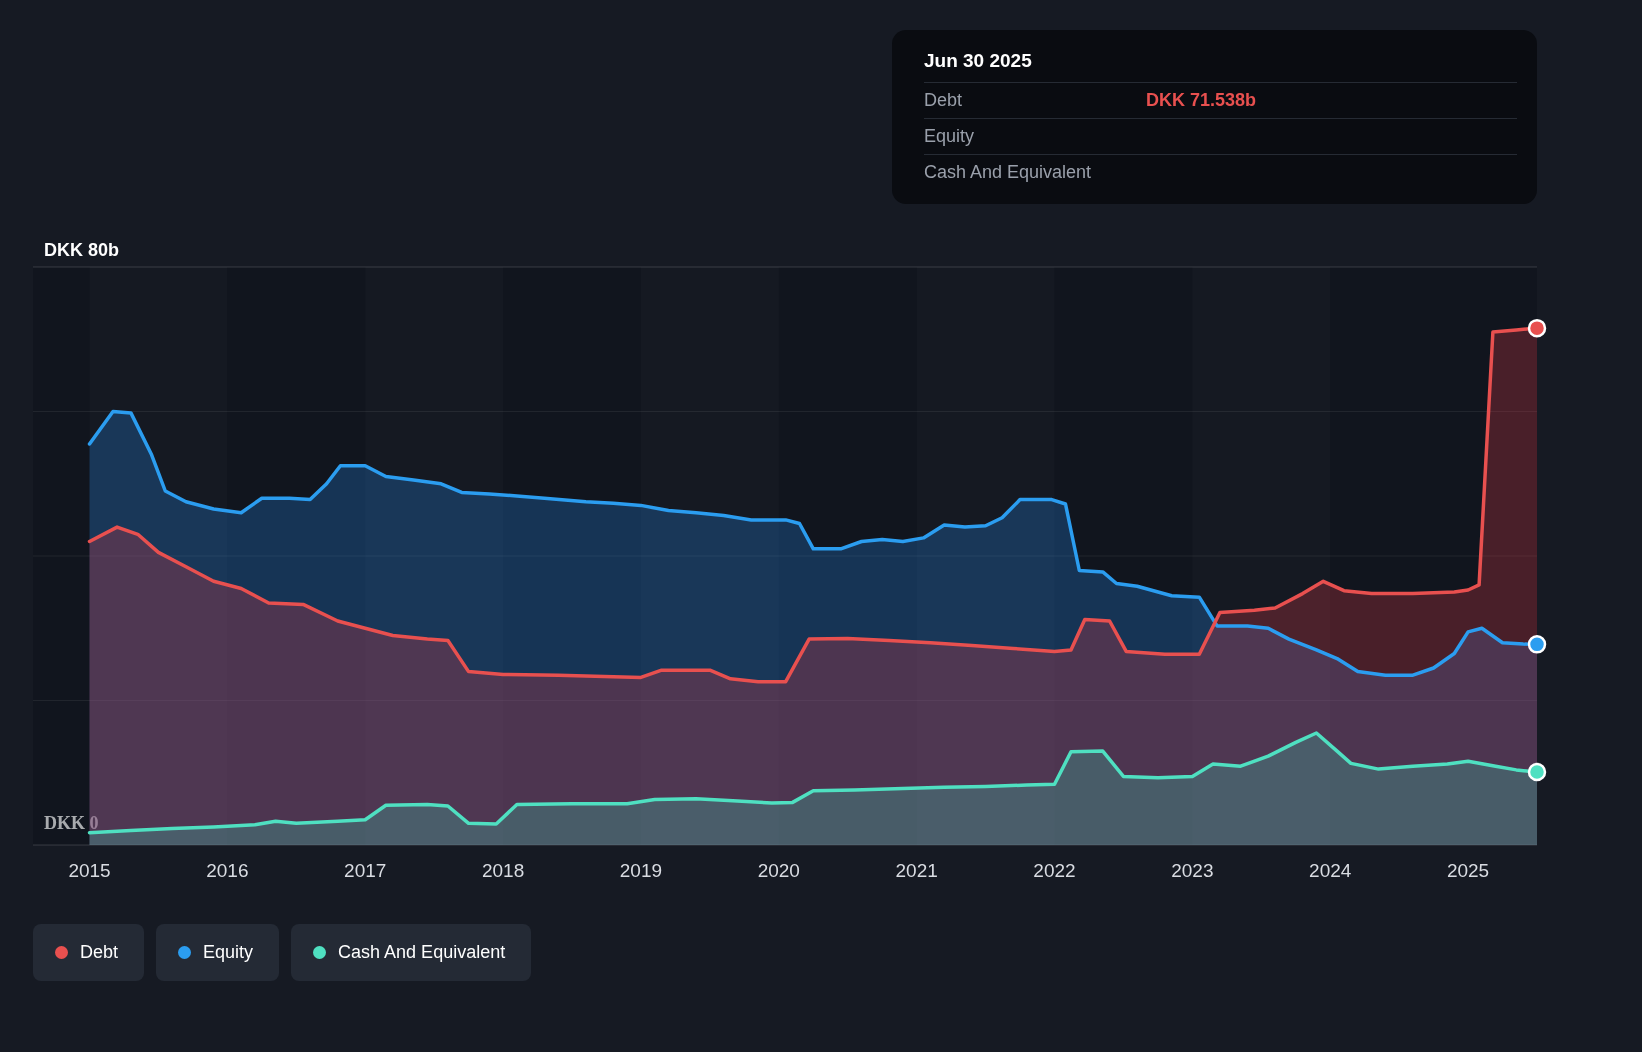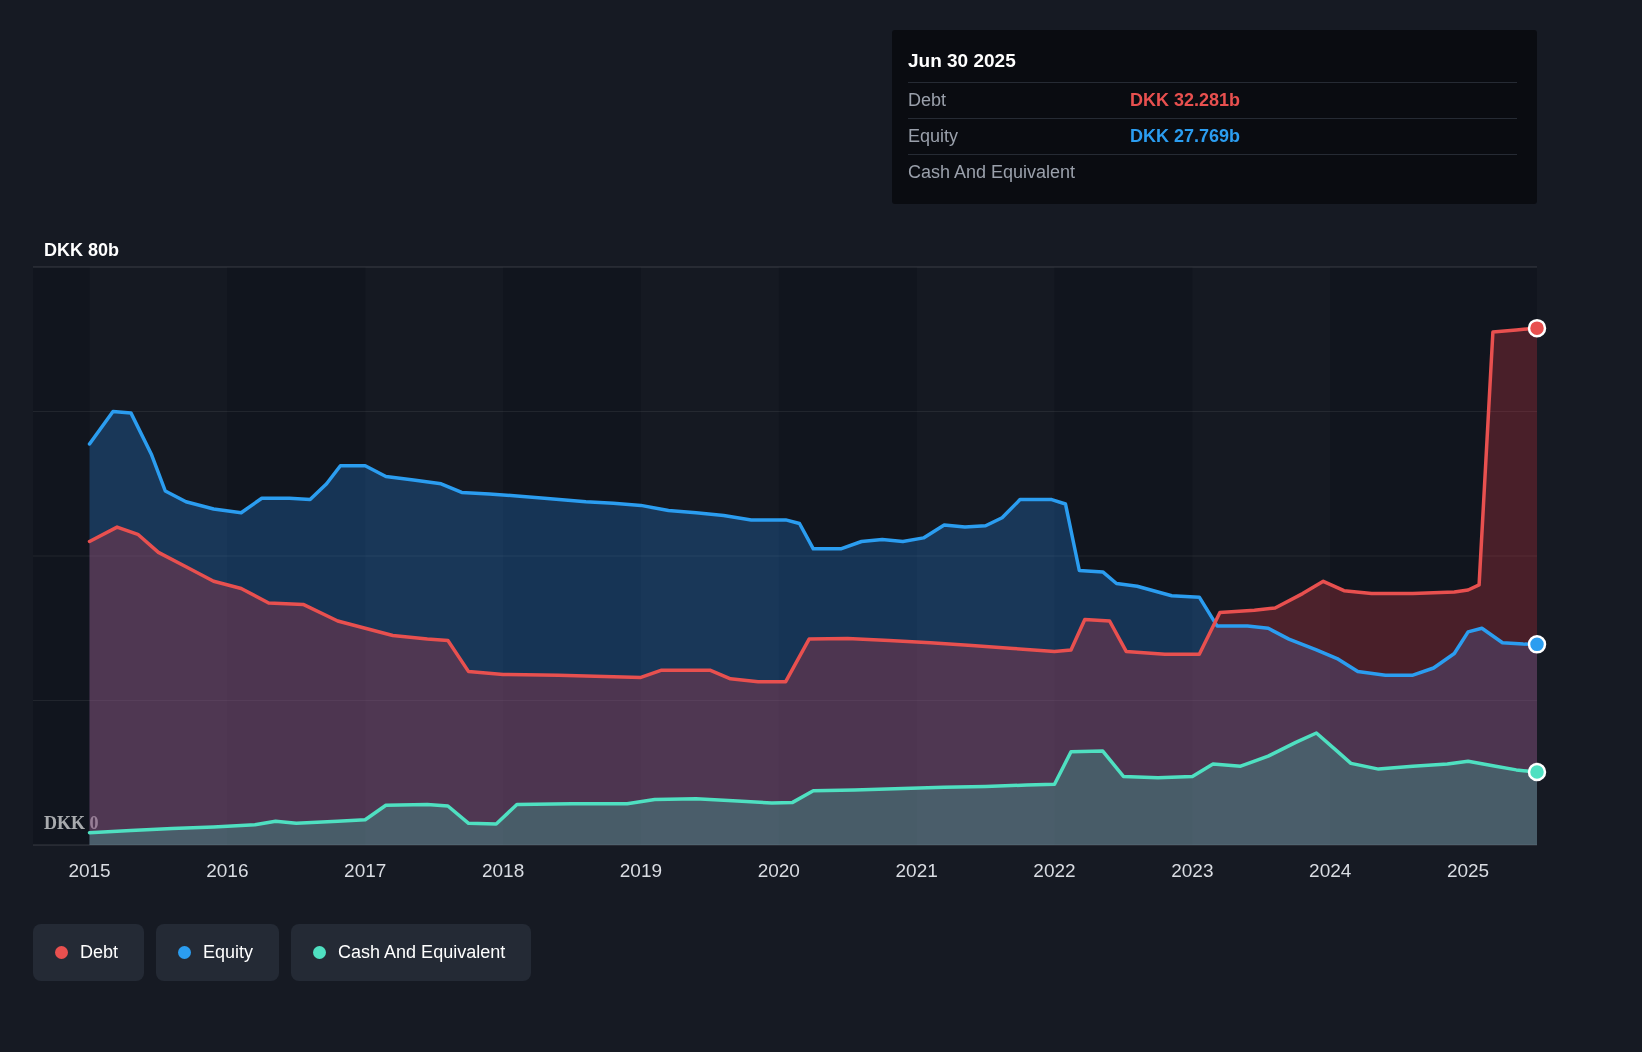--- a/index.html
+++ b/index.html
@@ -5,21 +5,21 @@
   html,body{margin:0;padding:0;background:#10131a;}
   .screen{
     position:relative;width:1642px;height:1052px;overflow:hidden;
     background:#161a23;
     font-family:"Liberation Sans",sans-serif;
     color:#e8eaee;
   }
   
   .tooltip{
     position:absolute;left:892px;top:30px;width:645px;box-sizing:border-box;
-    background:#0a0c11;border-radius:3px;padding:12px 20px 14px 16px;
+    background:#0a0c11;border-radius:14px;padding:12px 20px 14px 32px;
   }
   .tooltip .t-title{font-size:19px;font-weight:700;color:#ffffff;padding:8px 0 10px 0;border-bottom:1px solid #262b34;}
   .t-row{display:grid;grid-template-columns:222px 1fr;align-items:center;padding:7px 0;border-bottom:1px solid #262b34;font-size:18px;}
   .t-row:last-child{border-bottom:none;}
   .t-label{color:#9aa0ab;}
   .t-val{font-weight:700;}
   .t-ratio-label{color:#9aa0ab;font-weight:400;}
   
   .y-label{position:absolute;left:44px;font-size:18px;font-weight:700;color:#ffffff;}
   .y-top{top:240px;}
@@ -37,25 +37,24 @@
 </style>
 </head>
 <body>
 
 <div class="screen">
 
   <div class="tooltip">
     <div class="t-title">Jun 30 2025</div>
     <div class="t-row">
       <span class="t-label">Debt</span>
-      <span class="t-val" style="color: rgb(232, 80, 79);">DKK 32.281b</span>
+      <span class="t-val" style="color: rgb(232, 80, 79);">DKK 71.538b</span>
     </div>
     <div class="t-row">
       <span class="t-label">Equity</span>
-      <span class="t-val" style="color: rgb(43, 157, 240);">DKK 27.769b</span>
     </div>
     <div class="t-row">
       <span class="t-label">Cash And Equivalent</span>
     </div>
   </div>
 
   <div class="y-label y-top">DKK 80b</div>
   <div class="y-label y-bottom">DKK 0</div>
 
   <svg id="chart-svg" class="chart-svg" width="1642" height="1052">

